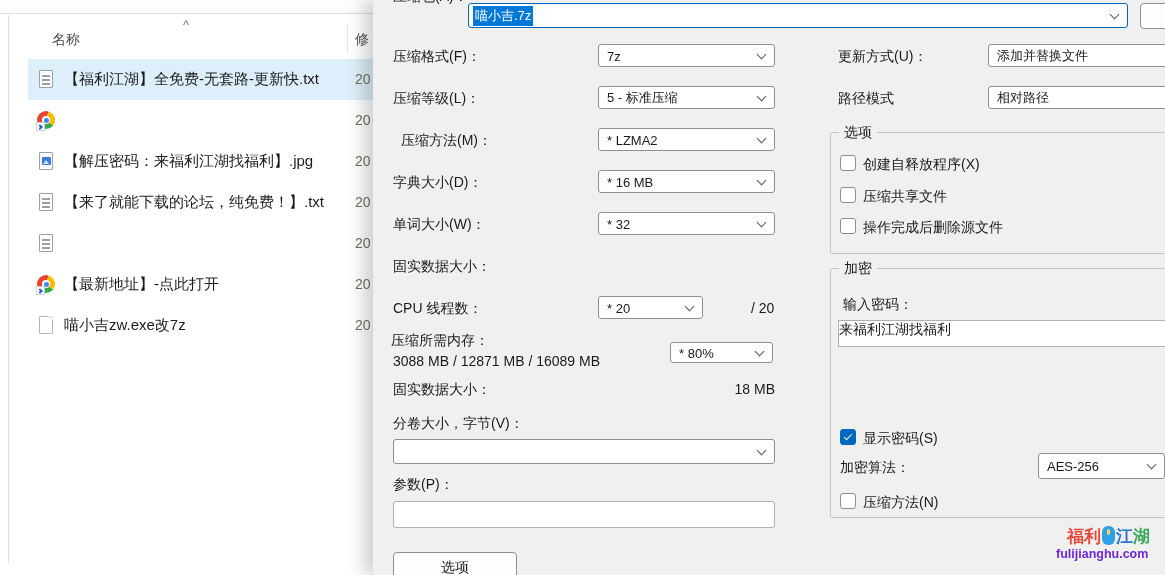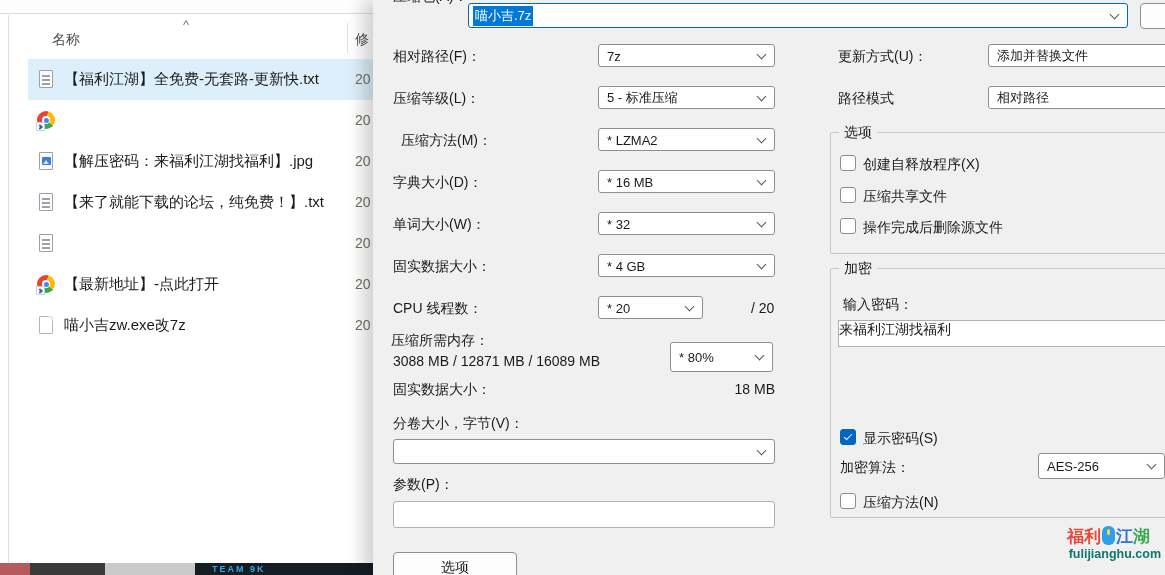--- a/index.html
+++ b/index.html
@@ -66,21 +66,21 @@
 
   .btn { position:absolute; background:#fdfdfd; border:1px solid #8f8f8f; border-radius:4px; text-align:center; font-size:14px; color:#1a1a1a; }
 
   
   .watermark { position:absolute; left:683px; top:525px; width:105px; height:45px; }
   .wm-row { position:absolute; top:0; left:0; width:100%; text-align:center; font-weight:bold; font-size:17px; white-space:nowrap; }
   .wm-w1 { color:#e8483a; text-shadow:0 0 1px #fff; }
   .wm-w2 .c1 { color:#2f74d0; } .wm-w2 .c2 { color:#3aa757; }
   .wm-mouse { display:inline-block; position:relative; width:13px; height:19px; background:#2da0e8; border-radius:6px; vertical-align:-3px; margin:0 1px; }
   .wm-mouse .wheel { position:absolute; left:5px; top:3px; width:3px; height:6px; background:#ffd24d; border-radius:1.5px; }
-  .wm-dom { position:absolute; top:22px; left:0; width:100%; text-align:right; font-weight:bold; font-size:12.5px; color:#0f766e; }
+  .wm-dom { position:absolute; top:22px; left:0; width:100%; text-align:left; font-weight:bold; font-size:12.5px; color:#6d28d9; }
 </style>
 </head>
 <body>
 
 <div id="stage">
 
   <div class="top-strip"></div>
 
   <div class="explorer">
     <div class="left-edge"></div>
@@ -146,38 +146,31 @@
     <div class="file-row" style="top:290px">
       <span class="ic ic-blank">
           <span class="page"></span>
           <span class="fold"></span>
         </span>
       <span class="file-name">喵小吉zw.exe改7z</span>
       <span class="file-date">20</span>
     </div>
   </div>
 
-  <div class="photo-strip">
-    <span class="seg" style="left:0;width:30px;background:#b55a5e"></span>
-    <span class="seg" style="left:30px;width:75px;background:#3a3a3a"></span>
-    <span class="seg" style="left:105px;width:90px;background:#c9c9c9"></span>
-    <span class="seg" style="left:195px;width:178px;background:#151d22"></span>
-    <span class="team-text">TEAM 9K</span>
-  </div>
 
   <div class="dialog">
 
     <div class="lbl" style="left:20px; top:-12px;">压缩包(A)：</div>
     <div class="archive-combo">
       <span class="sel">喵小吉.7z</span>
       <span class="chev"></span>
     </div>
     <div class="browse-frag"></div>
 
-    <div class="lbl" style="left:20px;top:48px">相对路径(F)：</div>
+    <div class="lbl" style="left:20px;top:48px">压缩格式(F)：</div>
     <div class="lbl" style="left:20px;top:90px">压缩等级(L)：</div>
     <div class="lbl" style="left:28px;top:132px">压缩方法(M)：</div>
     <div class="lbl" style="left:20px;top:174px">字典大小(D)：</div>
     <div class="lbl" style="left:20px;top:216px">单词大小(W)：</div>
     <div class="lbl" style="left:20px;top:258px">固实数据大小：</div>
     <div class="lbl" style="left:20px;top:300px">CPU 线程数：</div>
 
     <div class="combo" style="left:225px;top:44px;width:177px;height:23px">
       <span class="val">7z</span>
         <span class="chev"></span>
@@ -191,33 +184,29 @@
         <span class="chev"></span>
     </div>
     <div class="combo" style="left:225px;top:170px;width:177px;height:23px">
       <span class="val">* 16 MB</span>
         <span class="chev"></span>
     </div>
     <div class="combo" style="left:225px;top:212px;width:177px;height:23px">
       <span class="val">* 32</span>
         <span class="chev"></span>
     </div>
-    <div class="combo" style="left:225px;top:254px;width:177px;height:23px">
-      <span class="val">* 4 GB</span>
-        <span class="chev"></span>
-    </div>
     <div class="combo" style="left:225px;top:296px;width:105px;height:23px">
       <span class="val">* 20</span>
         <span class="chev"></span>
     </div>
     <div class="lbl" style="left:378px;top:300px">/ 20</div>
 
     <div class="lbl" style="left:18px;top:332px">压缩所需内存：</div>
     <div class="lbl" style="left:20px;top:353px">3088 MB / 12871 MB / 16089 MB</div>
-    <div class="combo" style="left:297px;top:342px;width:103px;height:30px">
+    <div class="combo" style="left:297px;top:342px;width:103px;height:21px">
       <span class="val">* 80%</span>
         <span class="chev"></span>
     </div>
     <div class="lbl" style="left:20px;top:381px">固实数据大小：</div>
     <div class="lbl" style="left:282px;top:381px;width:120px;text-align:right">18 MB</div>
 
     <div class="lbl" style="left:20px;top:415px">分卷大小，字节(V)：</div>
     <div class="combo" style="left:20px;top:439px;width:382px;height:25px">
       <span class="val"></span>
         <span class="chev"></span>

